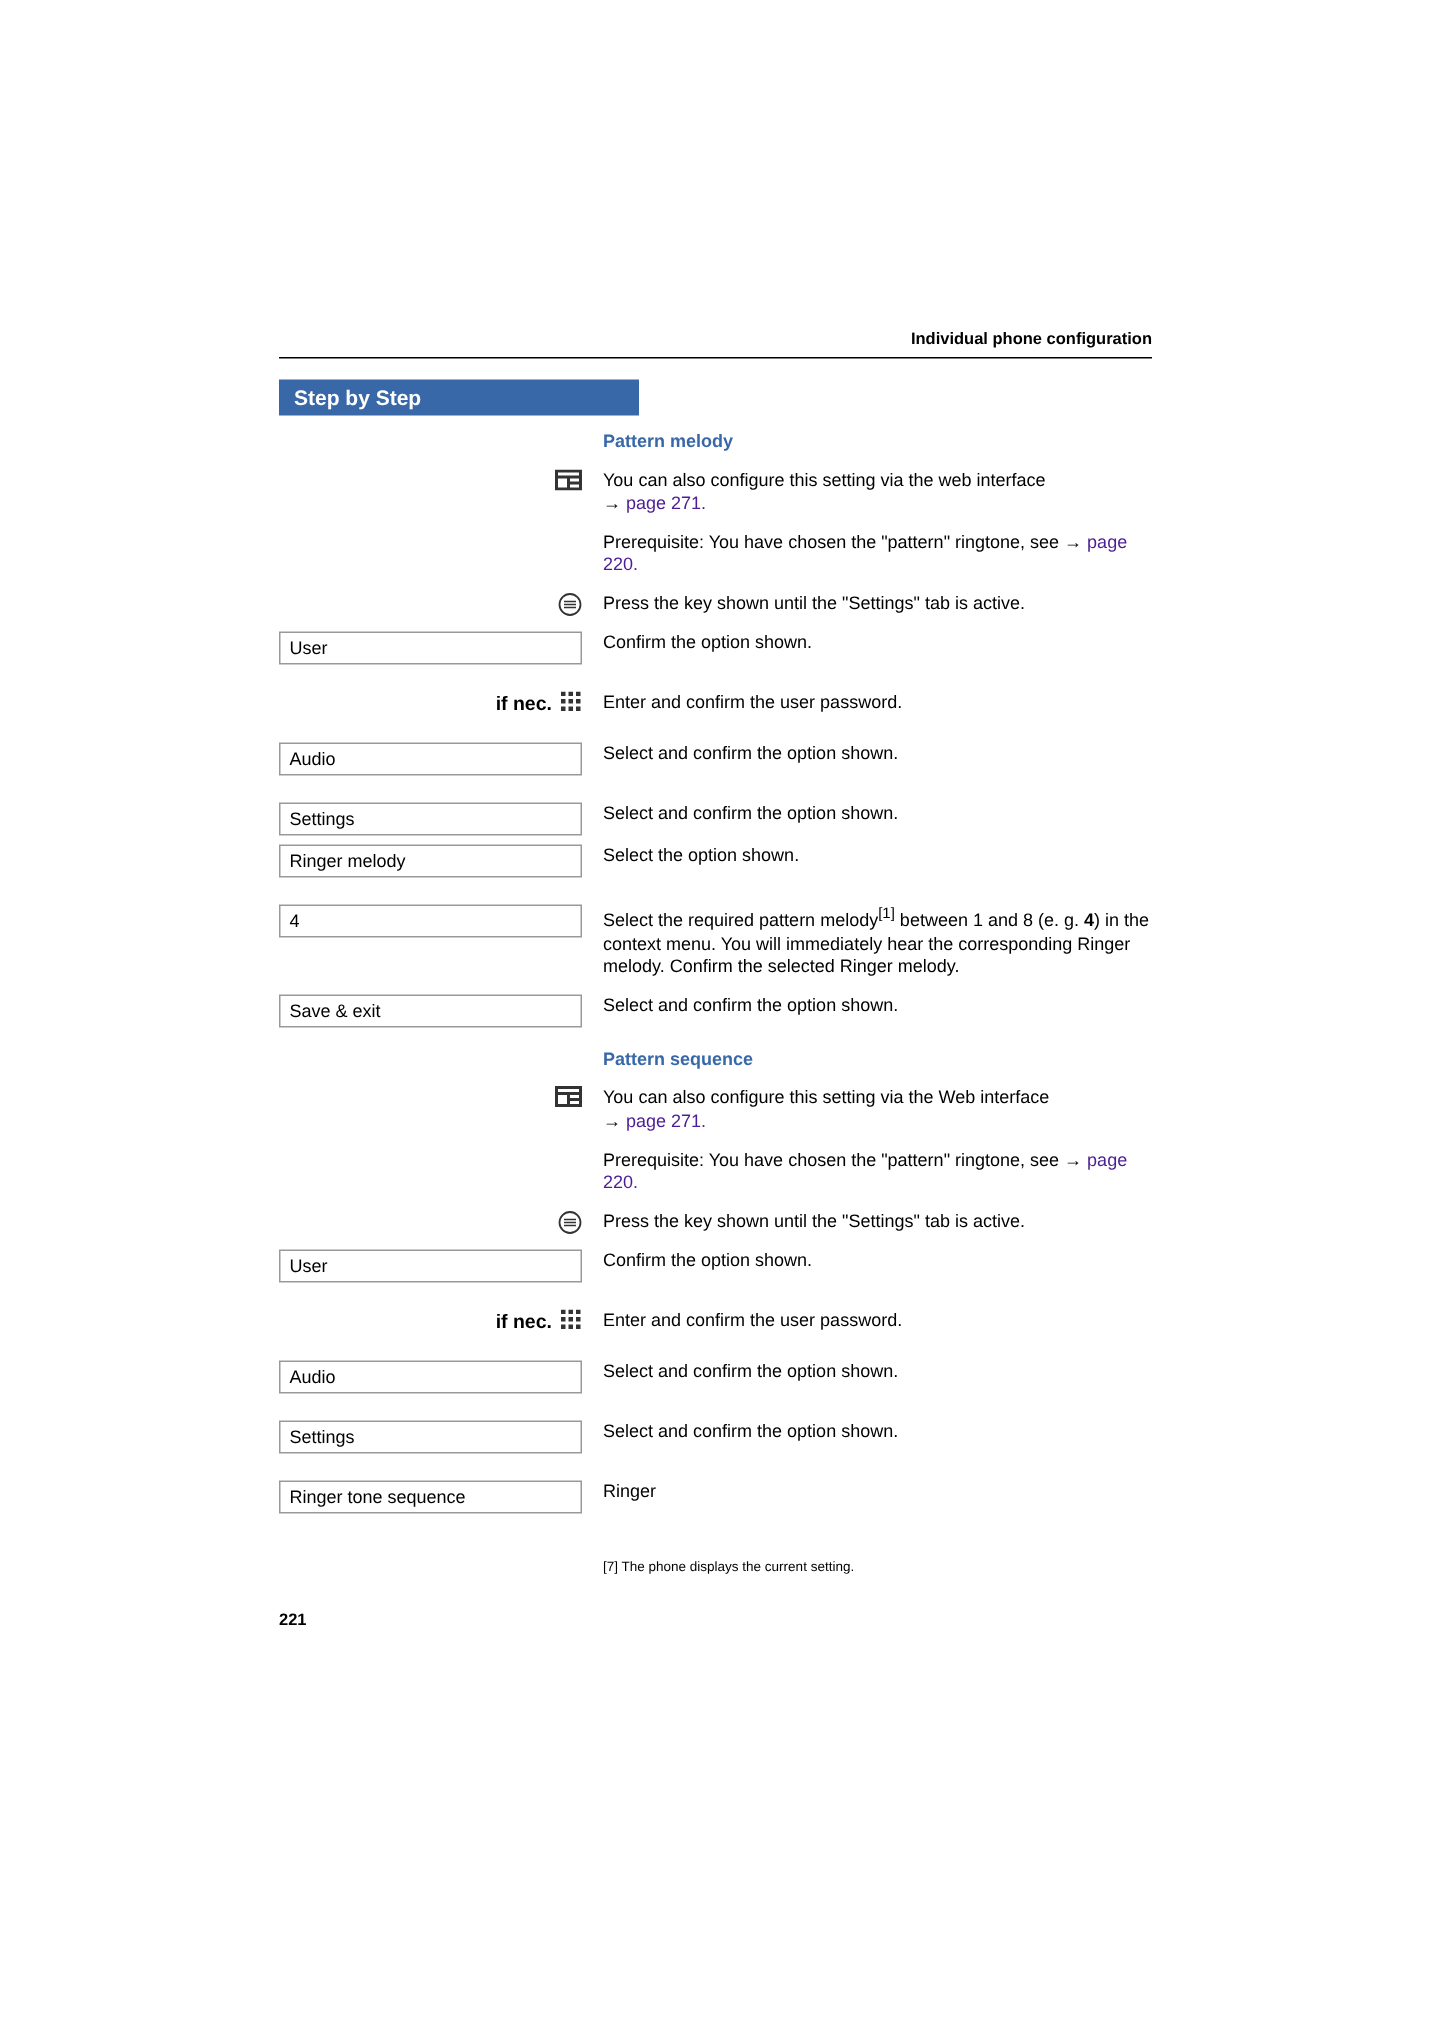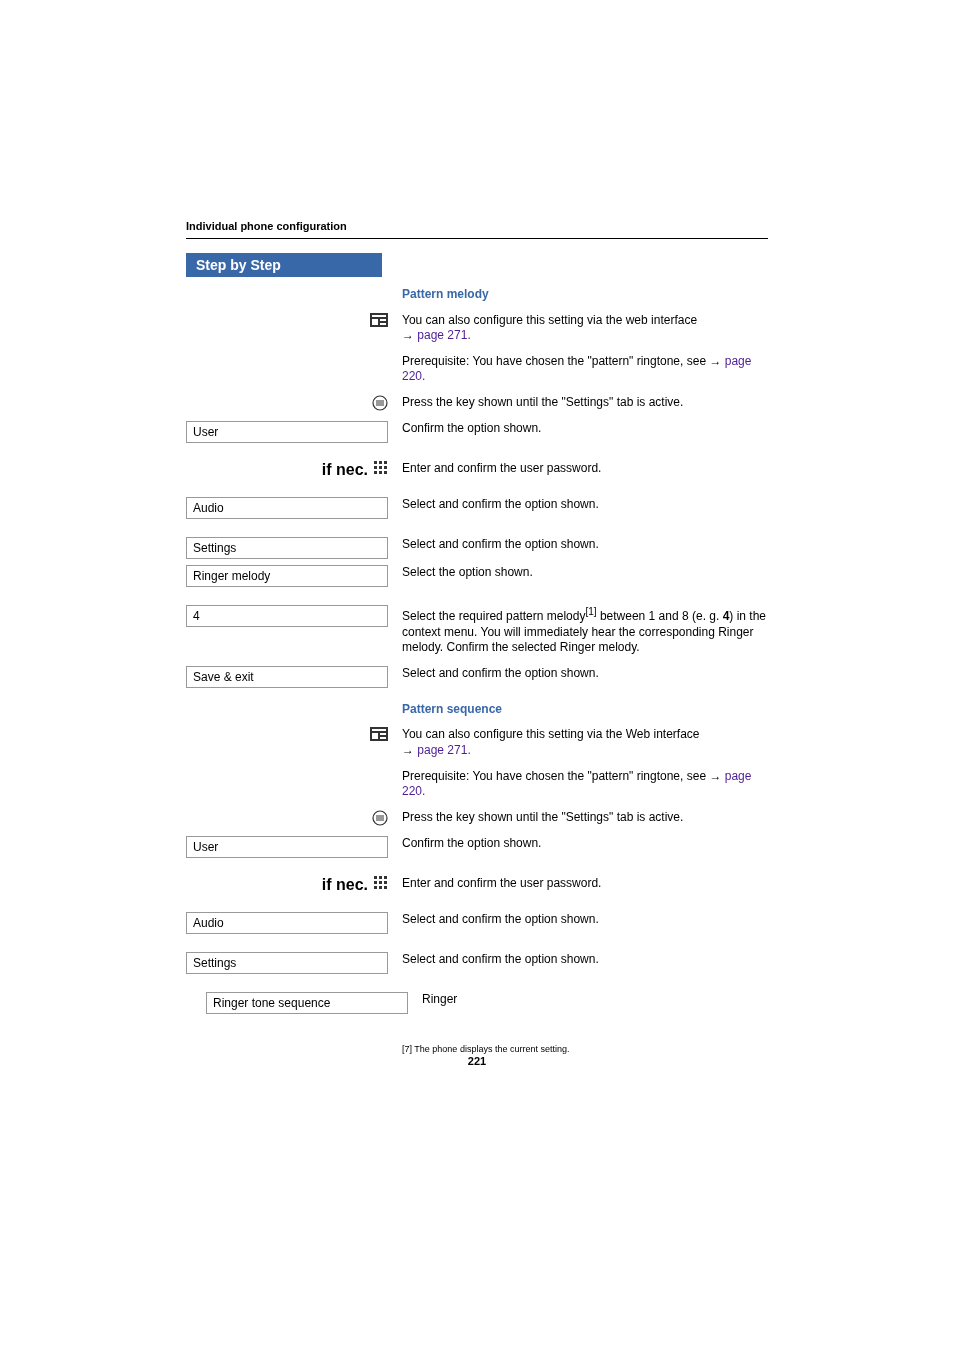--- a/index.html
+++ b/index.html
@@ -9,35 +9,36 @@
     font-family: Arial, Helvetica, sans-serif;
     color: #000;
     width: 954px;
   }
   .page {
     padding: 220px 186px 60px 186px;
     box-sizing: border-box;
     width: 954px;
   }
   .header {
+    text-align: right;
     font-weight: bold;
     font-size: 11px;
     padding-bottom: 6px;
     border-bottom: 1px solid #000;
   }
   .content {
     margin-top: 14px;
   }
   .step-header {
     background: #3968a8;
     color: #fff;
     font-weight: bold;
     font-size: 14px;
     padding: 4px 10px;
-    width: 196px;
+    width: 240px;
     box-sizing: border-box;
   }
   .row {
     display: flex;
     align-items: flex-start;
     margin-top: 10px;
   }
   .left {
     width: 202px;
     flex: 0 0 202px;
@@ -63,34 +64,35 @@
   }
   .sub-heading {
     color: #3968a8;
     font-weight: bold;
     font-size: 12px;
     text-align: center;
   }
   .icon-svg { flex: 0 0 auto; }
   .if-nec {
     font-weight: bold;
-    font-size: 16px;
+    font-size: 13px;
     margin-right: 6px;
     display: flex;
     align-items: center;
   }
   .arrow { font-family: Arial, sans-serif; }
   .footnote {
     font-size: 9px;
     margin-top: 20px;
   }
   .page-number {
-    text-align: center;
+    text-align: left;
     font-weight: bold;
     font-size: 11px;
+    margin-top: 24px;
   }
   .prereq-label { font-weight: normal; }
   a.pageref { color: #4c1d95; text-decoration: none; }
 </style>
 </head>
 <body>
 
 <div class="page">
   <div class="header">Individual phone configuration</div>
 
@@ -275,21 +277,21 @@
       <div class="right">Select and confirm the option shown.</div>
     </div>
 
     <div class="row" style="margin-top:18px;">
       <div class="left inner-left">
         <div class="menu-box">Settings</div>
       </div>
       <div class="right">Select and confirm the option shown.</div>
     </div>
 
-    <div class="row" style="margin-top:18px;margin-left:20px;">
+    <div class="row" style="margin-top:18px;">
       <div class="left inner-left">
         <div class="menu-box">Ringer tone sequence</div>
       </div>
       <div class="right">Ringer</div>
     </div>
 
     <div class="row">
       <div class="left"></div>
       <div class="right">
         <div class="footnote">[7] The phone displays the current setting.</div>

